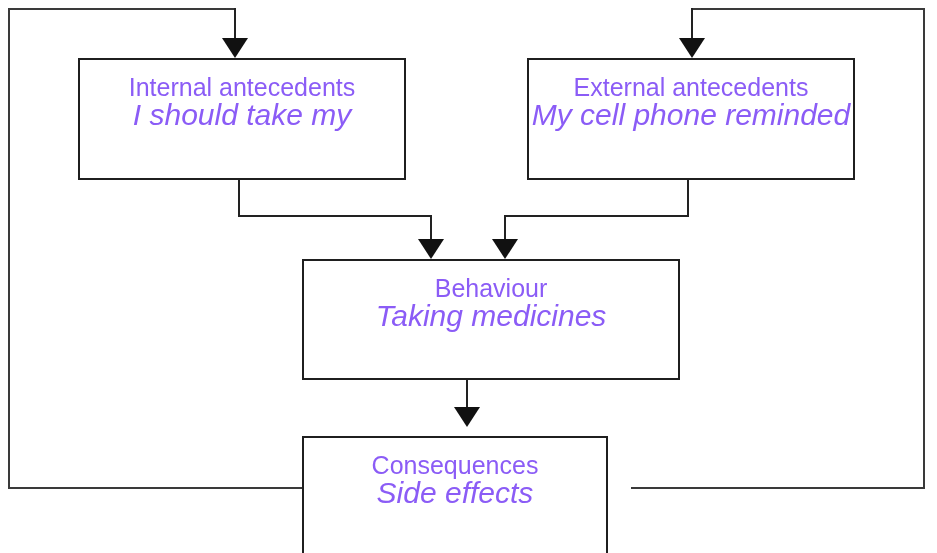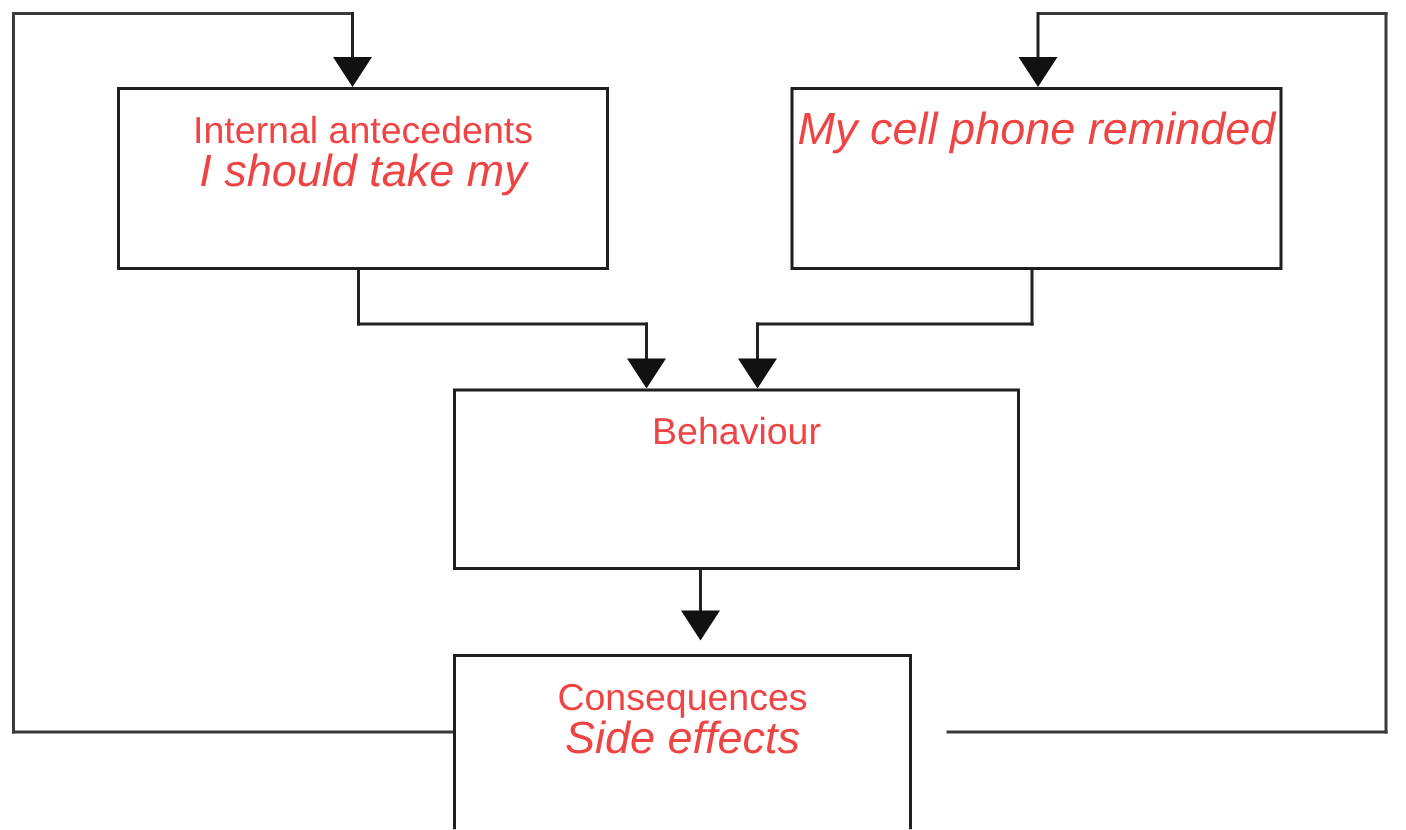--- a/index.html
+++ b/index.html
@@ -15,21 +15,21 @@
     font-family: "Liberation Sans", sans-serif;
     overflow: hidden;
   }
   .box {
     position: absolute;
     box-sizing: border-box;
     border: 2px solid #1f1f1f;
     background: #ffffff;
     text-align: center;
     padding-top: 13px;
-    color: #ef4444;
+    color: #8b5cf6;
   }
   .box-title {
     font-size: 25px;
     line-height: 28px;
     font-weight: normal;
     white-space: nowrap;
   }
   .box-example {
     font-size: 30px;
     line-height: 27px;
@@ -97,25 +97,27 @@
     <div class="seg dark" style="left:466px; top:380px; width:2px; height:29px;"></div>
     <div class="arrowhead-down" style="left:454px; top:407px;"></div>
   </div>
 
   <div class="box" id="box-internal">
     <div class="box-title">Internal antecedents</div>
     <div class="box-example">I should take my</div>
   </div>
 
   <div class="box" id="box-external">
+    <div class="box-title">External antecedents</div>
     <div class="box-example">My cell phone reminded</div>
   </div>
 
   <div class="box" id="box-behaviour">
     <div class="box-title">Behaviour</div>
+    <div class="box-example">Taking medicines</div>
   </div>
 
   <div class="box" id="box-consequences">
     <div class="box-title">Consequences</div>
     <div class="box-example">Side effects</div>
   </div>
 
 </div>
 
 </body></html>

